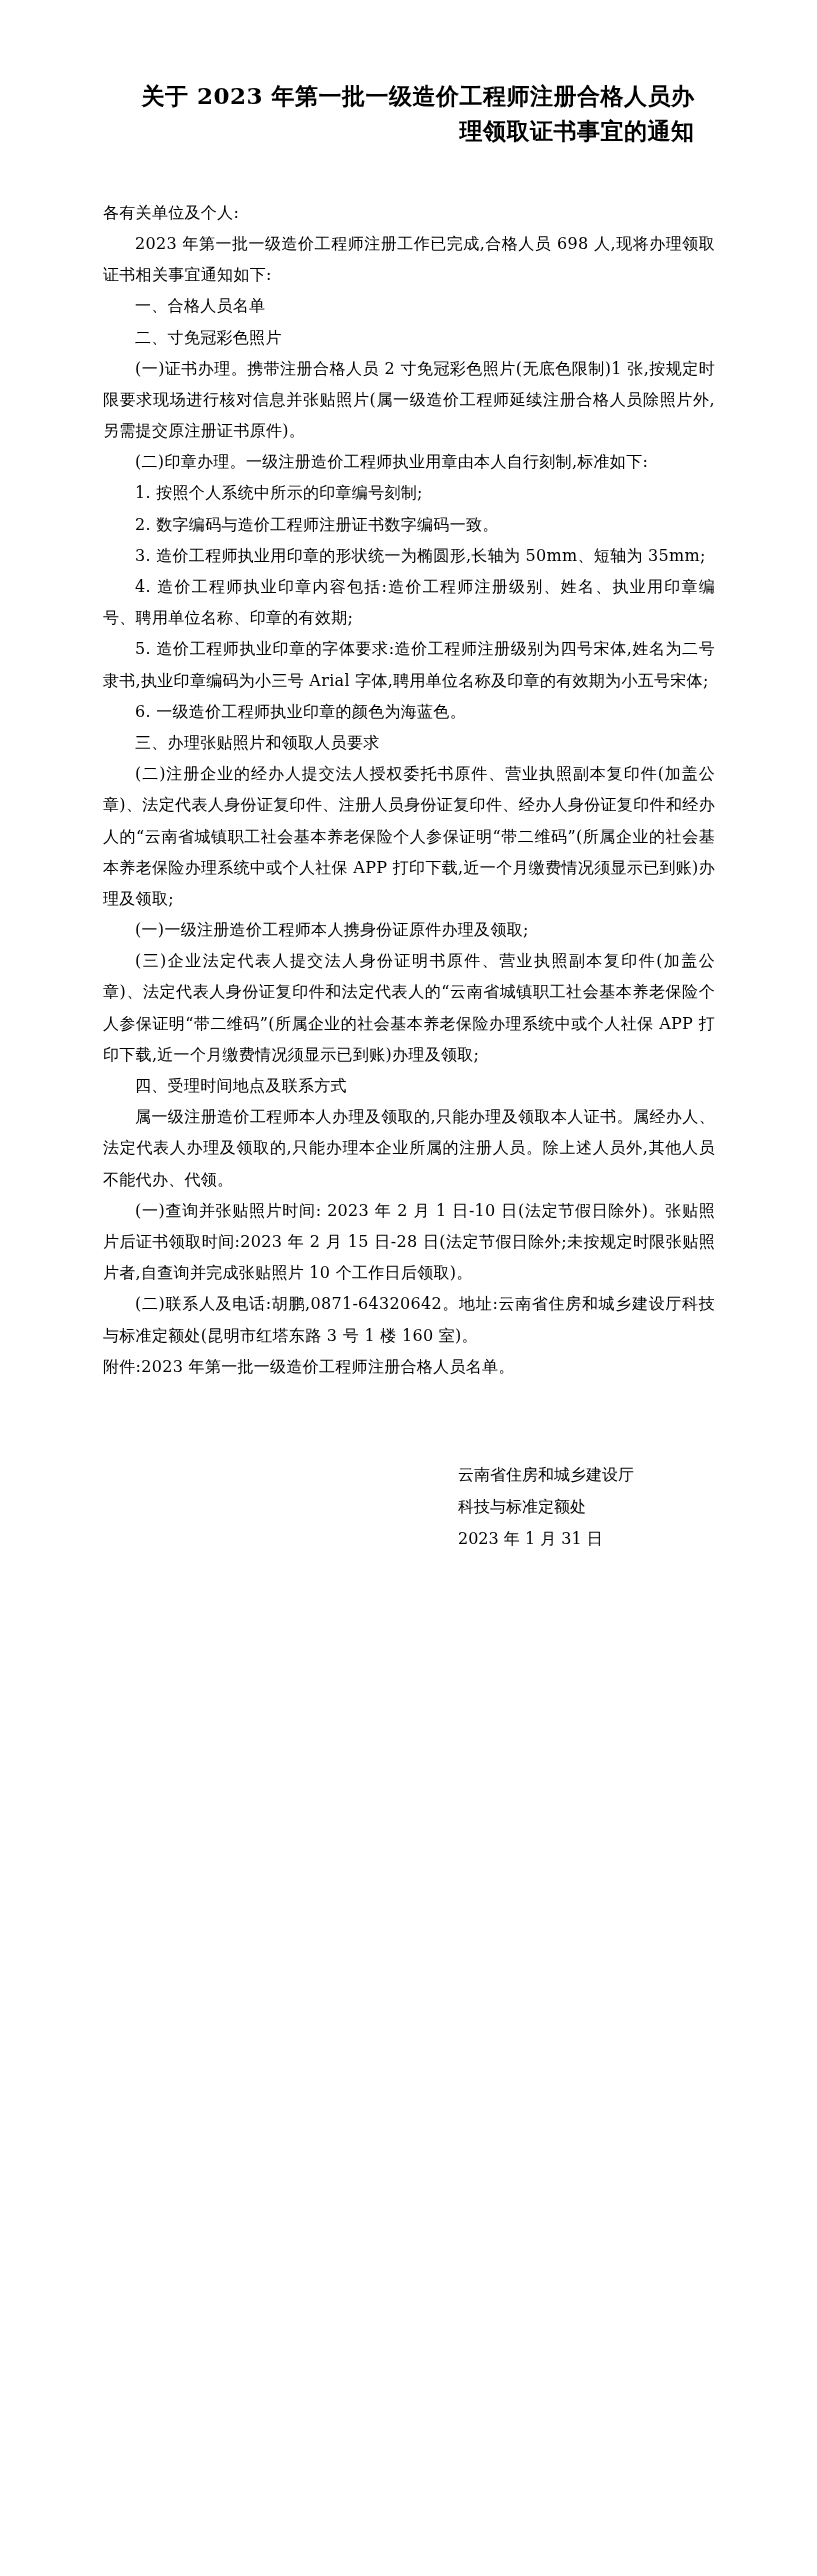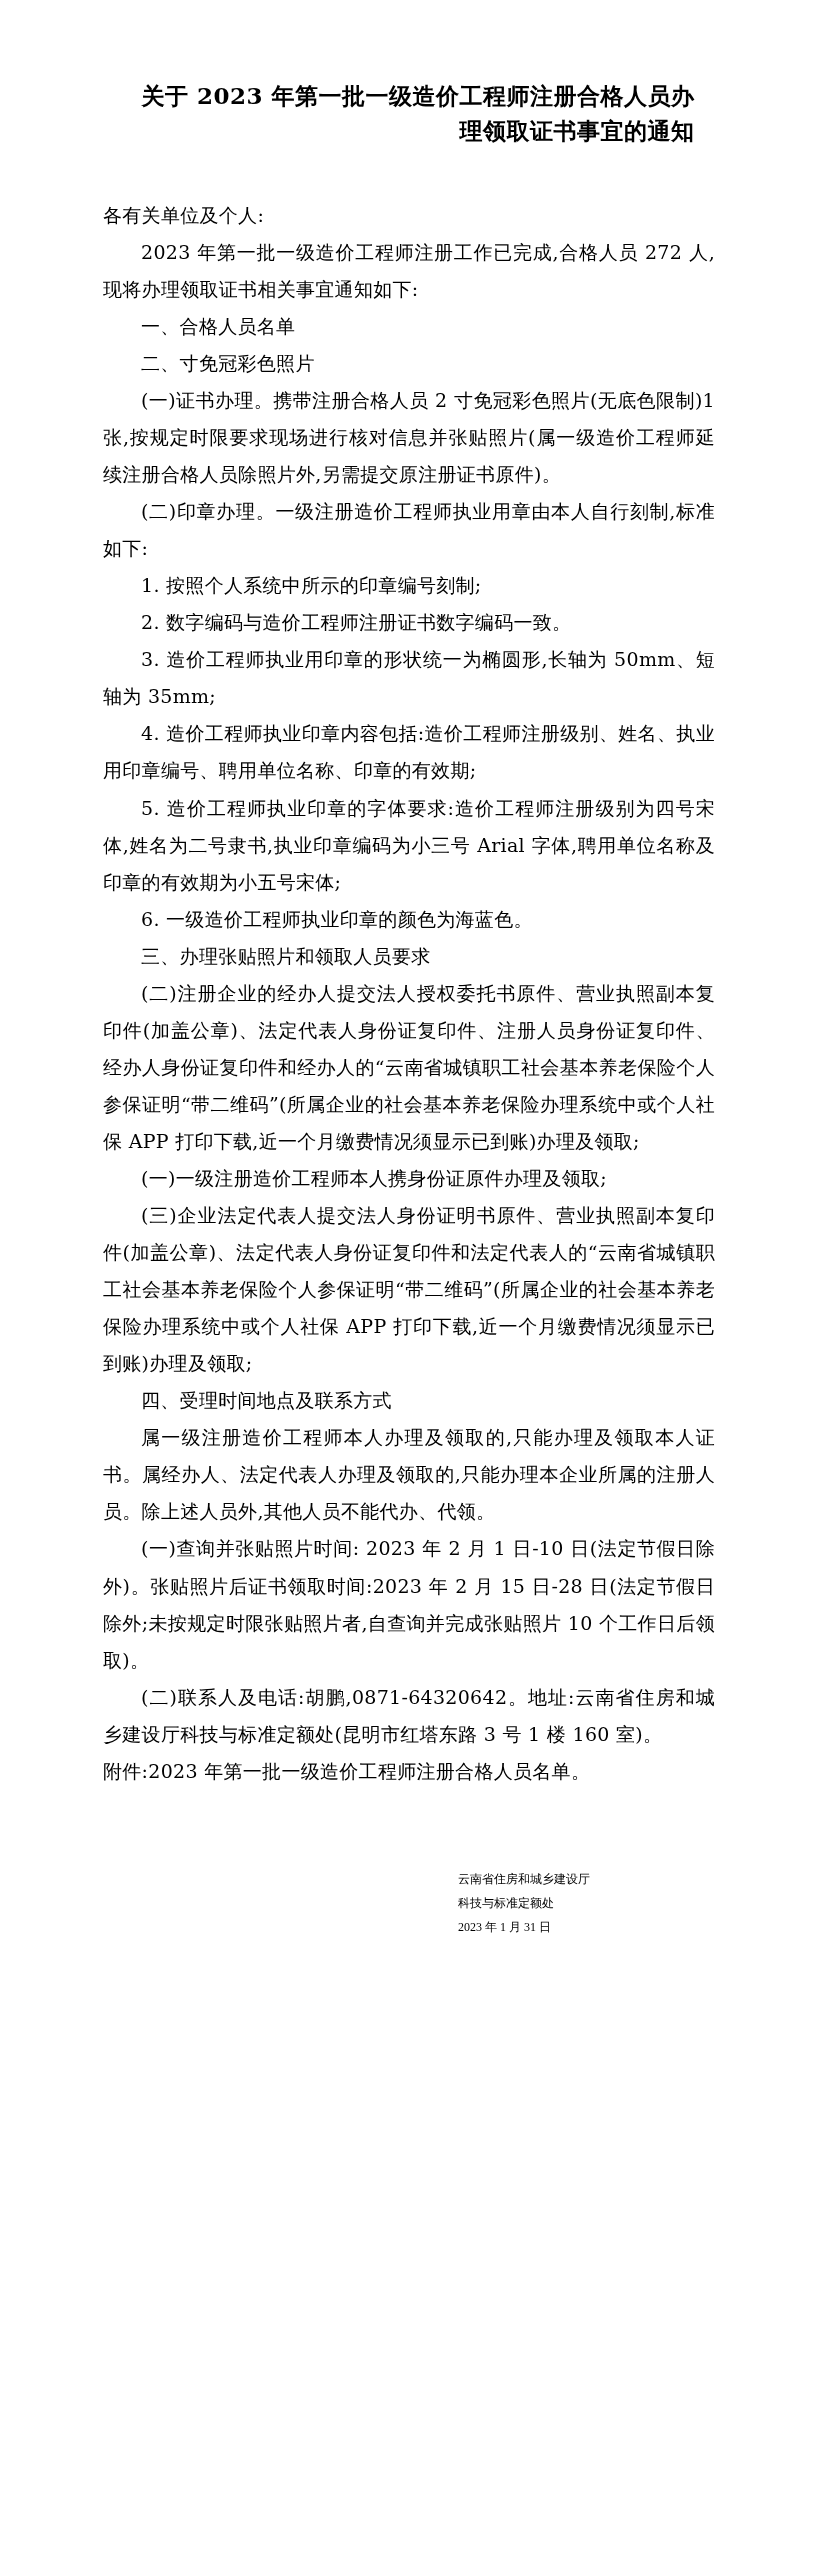--- a/index.html
+++ b/index.html
@@ -23,53 +23,52 @@
   .doc-title {
     font-family: "DejaVu Serif", "Liberation Serif", serif;
     font-weight: bold;
     font-size: 23px;
     line-height: 1.55;
     text-align: right;
     margin: 15.5px 20.6px 29px 20.6px;
     letter-spacing: 0.5px;
   }
   .body-block {
-    font-size: 19px;
+    font-size: 16px;
     line-height: 1.95;
     letter-spacing: 0.3px;
     margin-top: 48px;
   }
   p {
     margin: 0 0 0 0;
     text-align: justify;
     text-justify: inter-ideograph;
   }
   .indent-0 { text-indent: 0; }
   .indent-2 { text-indent: 2em; }
   .bold { font-weight: normal; }
   .sig-block {
     margin-top: 77px;
-    font-size: 12px;
+    font-size: 16px;
     line-height: 2.0;
     padding-left: 355px;
-    font-family: Liberation Serif, serif;
   }
   .sig-block p { text-align: left; text-indent: 0; }
 </style>
 </head>
 <body>
 
 <div class="page">
 
   <h1 class="doc-title">关于 2023 年第一批一级造价工程师注册合格人员办理领取证书事宜的通知</h1>
 
   <div class="body-block">
 
     <p class="indent-0">各有关单位及个人:</p>
-    <p class="indent-2">2023 年第一批一级造价工程师注册工作已完成,合格人员 272 人,现将办理领取证书相关事宜通知如下:</p>
+    <p class="indent-2">2023 年第一批一级造价工程师注册工作已完成,合格人员 698 人,现将办理领取证书相关事宜通知如下:</p>
 
     <p class="indent-2 bold">一、合格人员名单</p>
 
     <p class="indent-2 bold">二、寸免冠彩色照片</p>
     <p class="indent-2">(一)证书办理。携带注册合格人员 2 寸免冠彩色照片(无底色限制)1 张,按规定时限要求现场进行核对信息并张贴照片(属一级造价工程师延续注册合格人员除照片外,另需提交原注册证书原件)。</p>
     <p class="indent-2">(二)印章办理。一级注册造价工程师执业用章由本人自行刻制,标准如下:</p>
     <p class="indent-2">1. 按照个人系统中所示的印章编号刻制;</p>
     <p class="indent-2">2. 数字编码与造价工程师注册证书数字编码一致。</p>
     <p class="indent-2">3. 造价工程师执业用印章的形状统一为椭圆形,长轴为 50mm、短轴为 35mm;</p>
     <p class="indent-2">4. 造价工程师执业印章内容包括:造价工程师注册级别、姓名、执业用印章编号、聘用单位名称、印章的有效期;</p>

